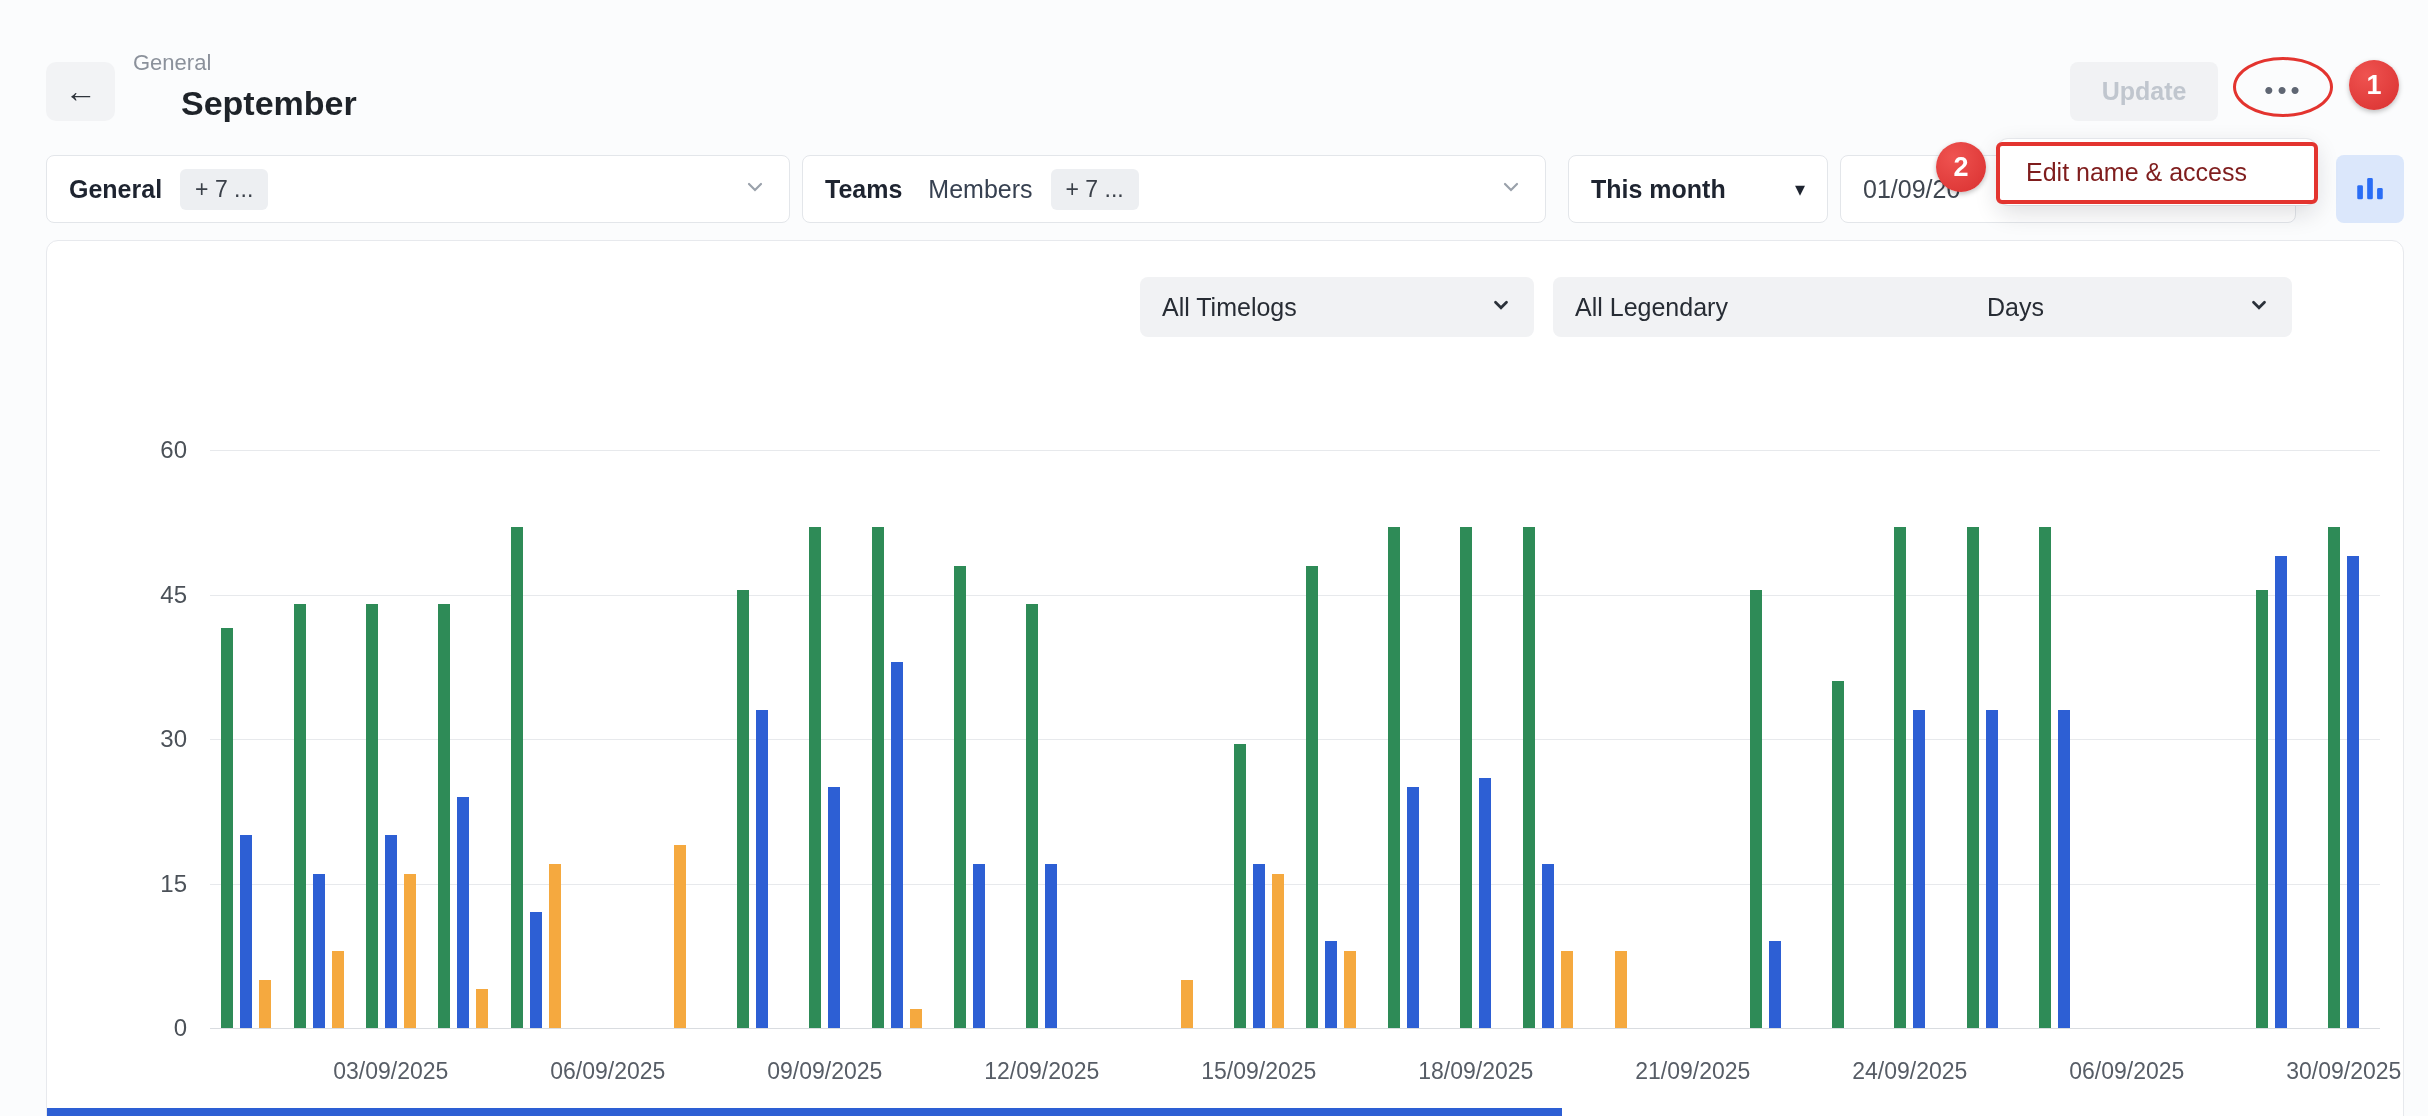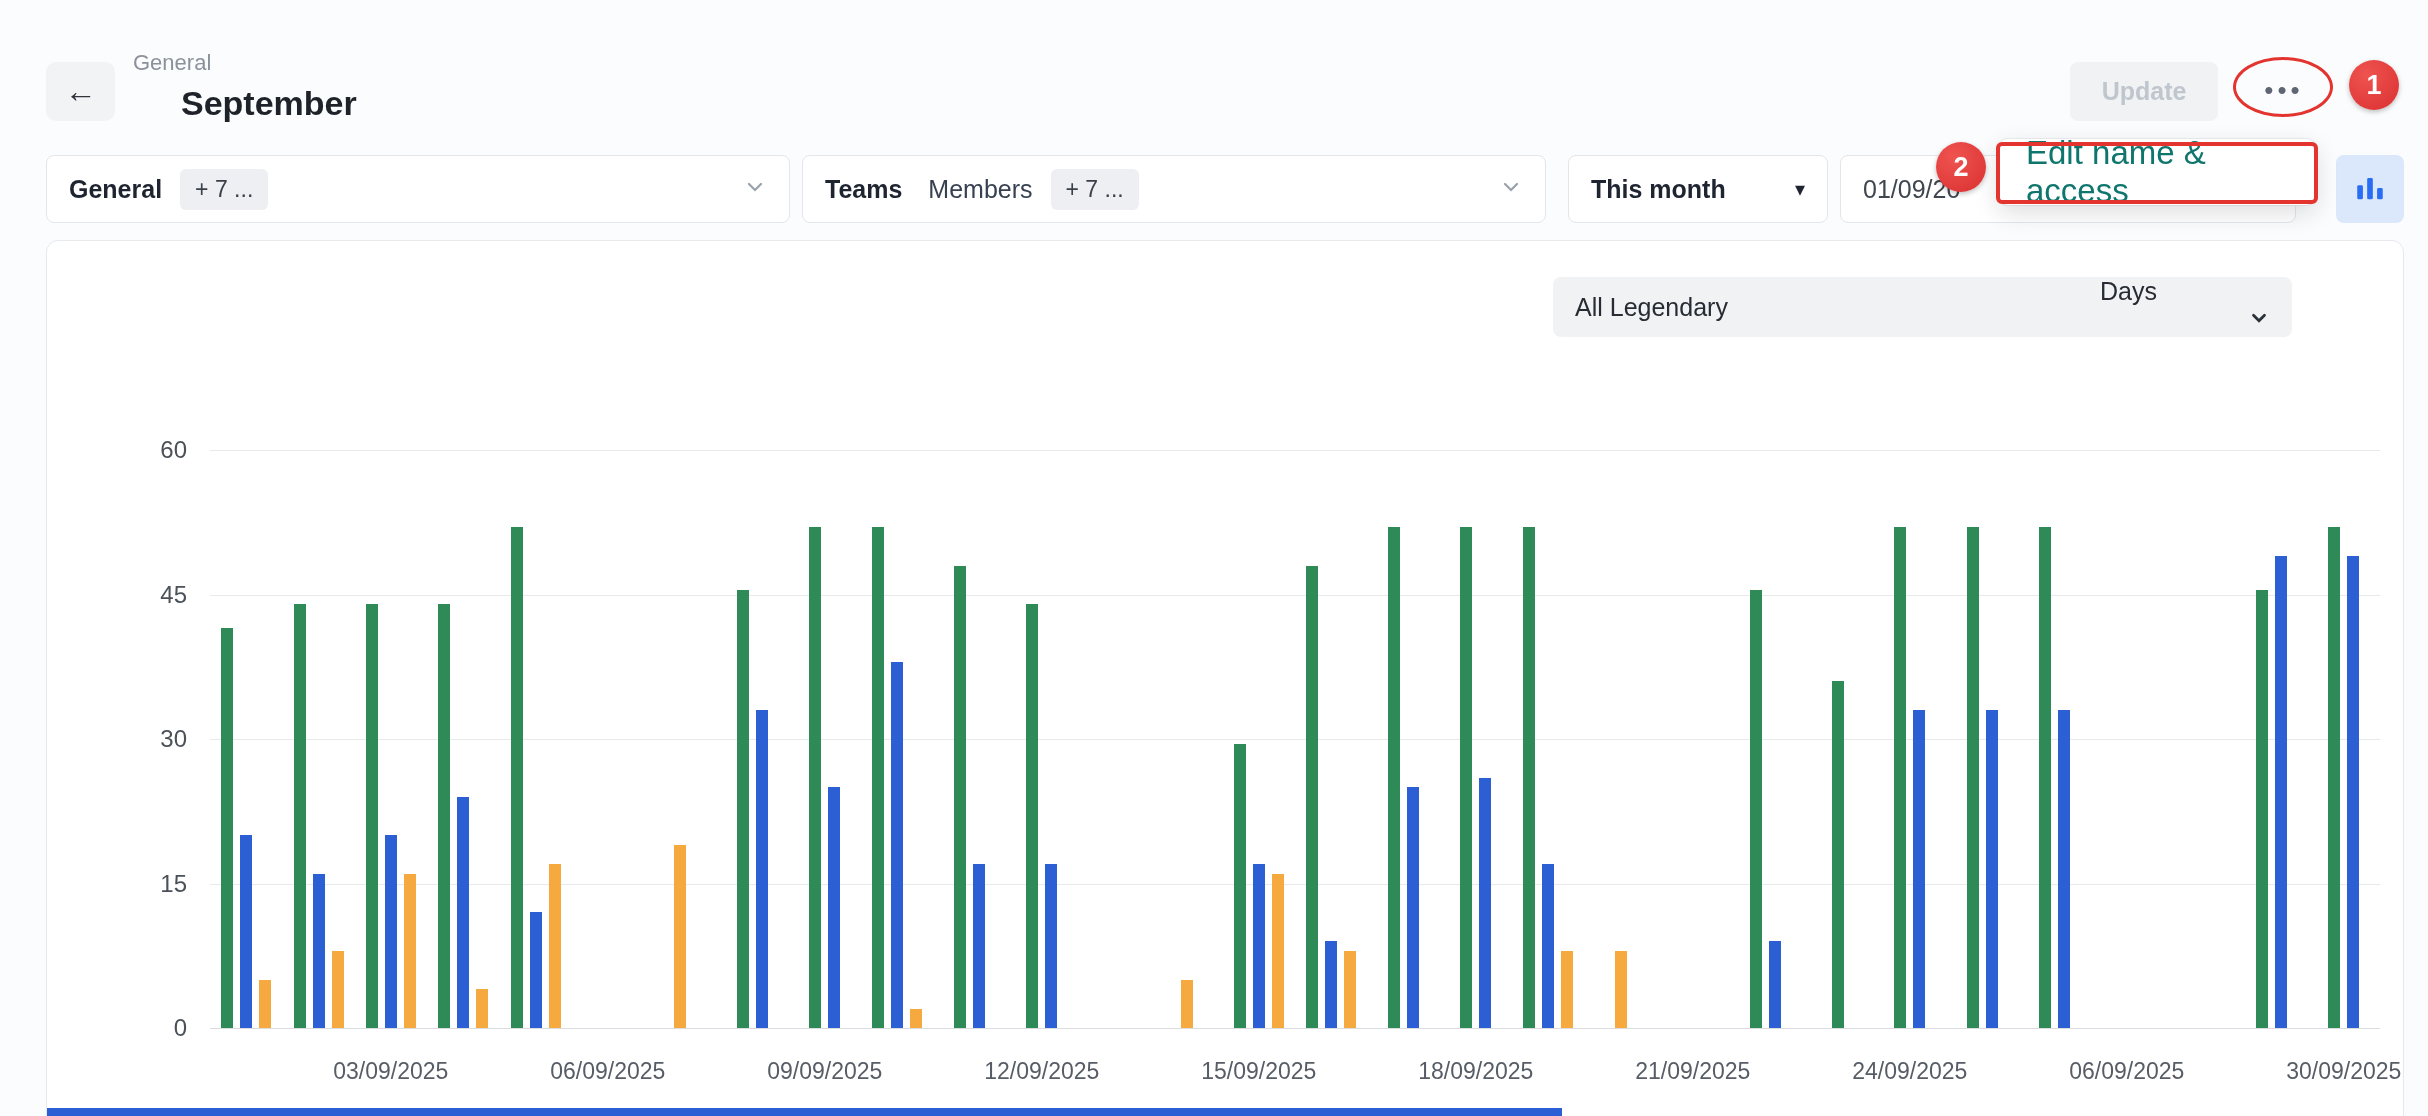--- a/index.html
+++ b/index.html
@@ -36,33 +36,33 @@
                border:none; border-radius:8px; cursor:pointer; display:flex; align-items:center; justify-content:center; }
 
   
   .card { position:absolute; left:46px; top:240px; width:2358px; height:900px; background:#ffffff;
           border:1px solid #e7e9ed; border-radius:12px; }
   .sel { position:absolute; top:36px; height:60px; background:#f1f2f4; border:none; border-radius:8px;
          display:flex; align-items:center; padding:0 22px; font-size:25px; color:#272c34; cursor:pointer; }
   .sel .chev { margin-left:auto; }
   .sel-timelogs { left:1093px; width:394px; }
   .sel-legendary { left:1506px; width:480px; }
-  .sel-days { left:1918px; width:327px;flex-direction:column; }
+  .sel-days { left:1918px; width:327px; }
 
   .gridline { position:absolute; height:1px; background:#e7e9ec; left:163px; width:2170px; }
   .gridline.zero { background:#d9dce0; }
   .ylabel { position:absolute; transform:translate(-100%,-50%); font-size:24px; color:#4b5158; }
   .xlabel { position:absolute; transform:translateX(-50%); font-size:23px; color:#575d66; white-space:nowrap; }
   .bar { position:absolute; width:12px; }
   .partial-bar { position:absolute; left:0px; top:867px; width:1515px; height:33px; background:#2d5fd4; }
 
   
   .menu { position:absolute; left:1998px; top:139px; width:318px; background:#ffffff; border-radius:10px;
           box-shadow:0 8px 24px rgba(20,24,34,0.14), 0 0 0 1px #eceef1; z-index:50; padding:2px 0; }
-  .menu-item { height:62px; display:flex; align-items:center; padding:0 28px; font-size:33px; color:#0f766e; cursor:pointer; }
+  .menu-item { height:62px; display:flex; align-items:center; padding:0 28px; font-size:25px; color:#7f1d1d; cursor:pointer; }
 
   
   .annot { position:absolute; z-index:60; pointer-events:none; }
   .annot-ellipse { left:2233px; top:57px; width:100px; height:60px; border:3px solid #e3342f; border-radius:50%; }
   .annot-rect { left:1996px; top:142px; width:322px; height:62px; border:4px solid #e3342f; border-radius:6px; }
   .annot-badge { width:50px; height:50px; border-radius:50%; background:radial-gradient(circle at 35% 30%, #ef5350, #d93030);
                  color:#ffffff; font-size:27px; font-weight:bold; display:flex; align-items:center; justify-content:center;
                  box-shadow:0 2px 5px rgba(0,0,0,0.25); }
   .badge-1 { left:2349px; top:60px; }
   .badge-2 { left:1936px; top:142px; }
@@ -116,20 +116,28 @@
       <svg width="34" height="34" viewBox="0 0 24 24">
         <rect x="3" y="10" width="4" height="10" rx="1" fill="#2a6df5"></rect>
         <rect x="10" y="5" width="4" height="15" rx="1" fill="#2a6df5"></rect>
         <rect x="17" y="12" width="4" height="8" rx="1" fill="#2a6df5"></rect>
       </svg>
     </span>
   </button>
 
   <div class="card">
 
+    <div class="sel sel-timelogs">
+      <span>All Timelogs</span>
+      <span class="chev">
+        <svg width="22" height="22" viewBox="0 0 24 24">
+            <path d="M6 9l6 6 6-6" fill="none" stroke="#2b3139" stroke-width="3" stroke-linecap="round"></path>
+          </svg>
+      </span>
+    </div>
     <div class="sel sel-legendary">
       <span>All Legendary</span>
       <span class="chev">
         <svg width="22" height="22" viewBox="0 0 24 24">
             <path d="M6 9l6 6 6-6" fill="none" stroke="#2b3139" stroke-width="3" stroke-linecap="round"></path>
           </svg>
       </span>
     </div>
     <div class="sel sel-days">
       <span>Days</span>

